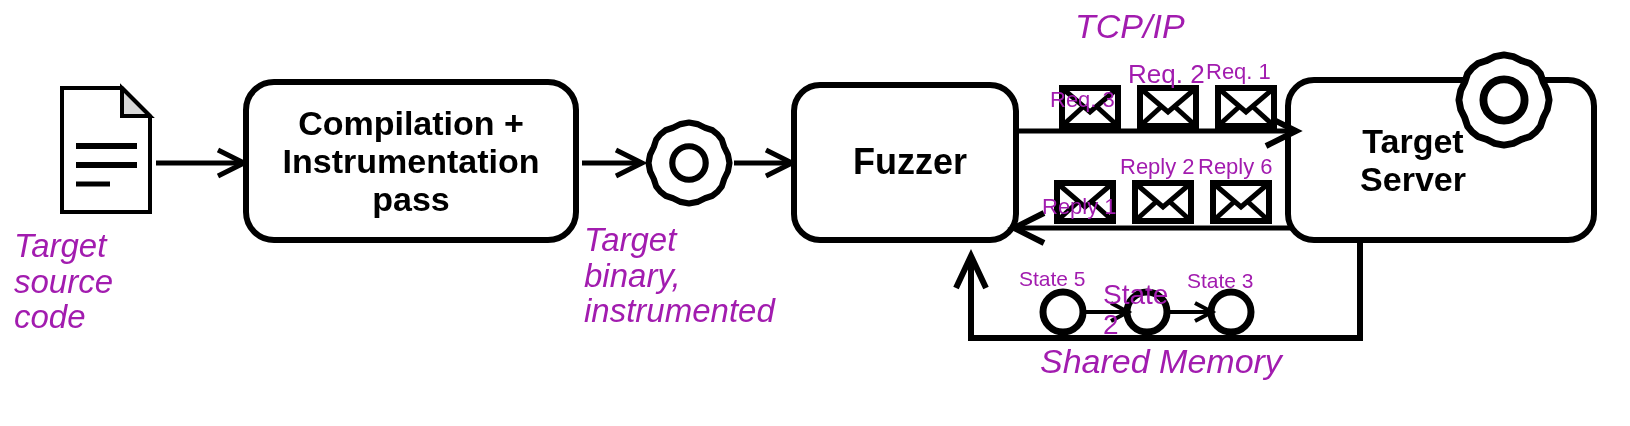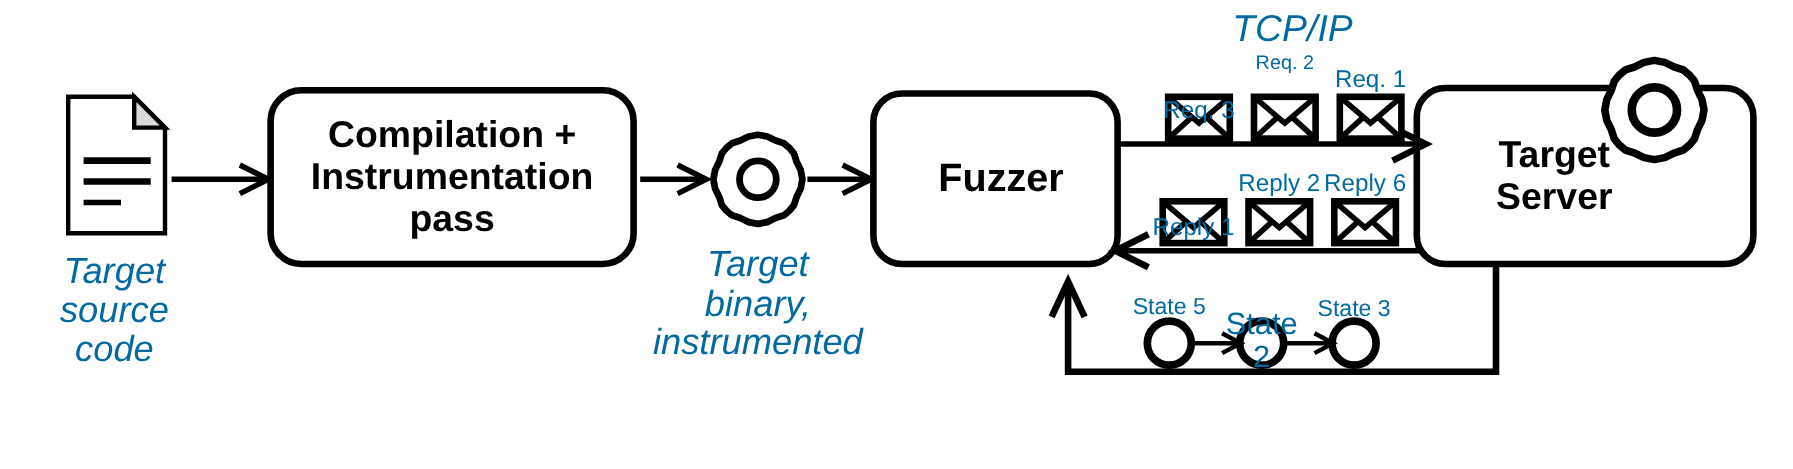--- a/index.html
+++ b/index.html
@@ -20,24 +20,24 @@
   }
   #canvas svg.layer {
     position: absolute;
     left: 0;
     top: 0;
     width: 1630px;
     height: 426px;
   }
   .lbl {
     position: absolute;
-    text-align: center;
+    text-align: left;
     line-height: 1.08;
     white-space: pre-line;
-    color: #0369a1;
+    color: #a21caf;
   }
   .lbl-italic {
     font-style: italic;
   }
   .box-label {
     position: absolute;
     display: flex;
     align-items: center;
     justify-content: center;
     text-align: center;
@@ -184,23 +184,24 @@
 binary,
 instrumented</div>
 
   <div class="box-label" style="left:799px; top:85px; width:222px; height:155px; font-size:36px;">Fuzzer</div>
 
   <div class="box-label" style="left:1288px; top:80px; width:250px; height:160px; font-size:34px;">Target
 Server</div>
 
   <div class="lbl lbl-italic" style="left:1075px; top:8px; width:200px; font-size:34px;">TCP/IP</div>
 
+  <div class="lbl lbl-italic" style="left:1040px; top:343px; width:300px; font-size:34px;">Shared Memory</div>
 
   <div class="lbl" style="left:1050px; top:60px; width:80px; font-size:22px;margin-top:28px;">Req. 3</div>
-  <div class="lbl" style="left:1128px; top:48px; width:80px; font-size:18px;">Req. 2</div>
+  <div class="lbl" style="left:1128px; top:60px; width:80px; font-size:26px;">Req. 2</div>
   <div class="lbl" style="left:1206px; top:60px; width:80px; font-size:22px;">Req. 1</div>
 
   <div class="lbl" style="left:1042px; top:155px; width:86px; font-size:22px;margin-top:40px;">Reply 1</div>
   <div class="lbl" style="left:1120px; top:155px; width:86px; font-size:22px;">Reply 2</div>
   <div class="lbl" style="left:1198px; top:155px; width:86px; font-size:22px;">Reply 6</div>
 
   <div class="lbl" style="left:1019px; top:268px; width:88px; font-size:21px;">State 5</div>
   <div class="lbl" style="left:1103px; top:280px; width:88px; font-size:28px;">State 2</div>
   <div class="lbl" style="left:1187px; top:270px; width:88px; font-size:21px;">State 3</div>
 

